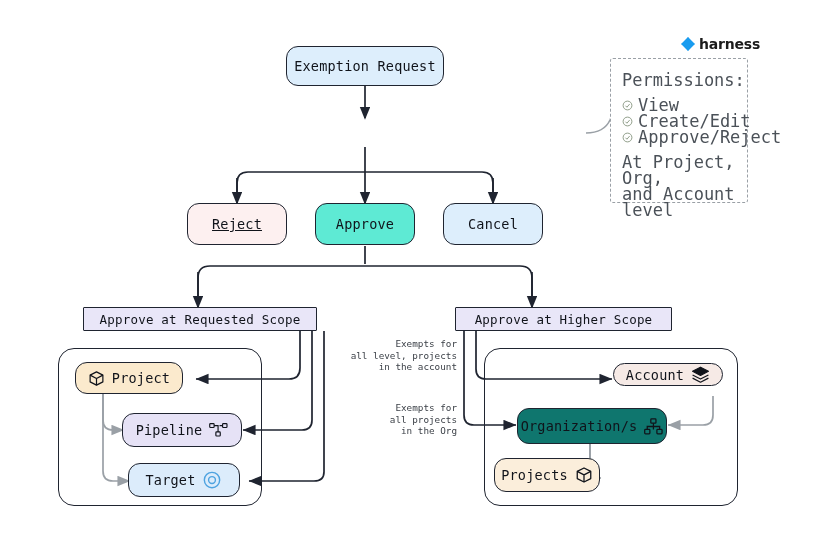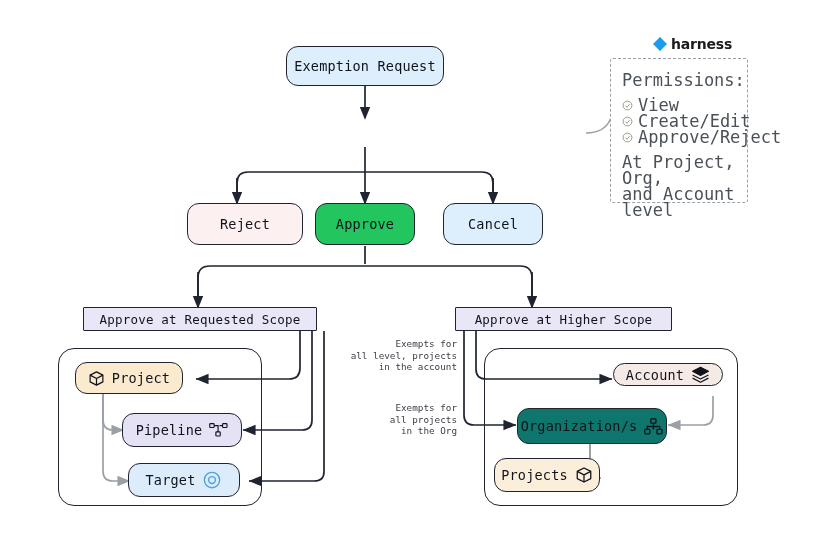--- a/index.html
+++ b/index.html
@@ -9,21 +9,21 @@
   svg.wires{position:absolute;left:0;top:0;width:814px;height:552px;pointer-events:none;}
 
   .node{position:absolute;box-sizing:border-box;display:flex;align-items:center;
         justify-content:center;gap:7px;border:1.3px solid #1f2430;color:#10131a;
         font-size:13.5px;letter-spacing:.2px;white-space:nowrap;}
   .node.round{border-radius:12px;}
   .node.sq{border-radius:1px;}
 
   .c-blue{background:#ddeefc;}
   .c-pink{background:#fdf0f0;}
-  .c-green{background:#22c55e;}
+  .c-green{background:#5eead4;}
   .c-lav{background:#edeafb;}
   .c-lav2{background:#e9e6f8;}
   .c-peach{background:#fbeacd;}
   .c-cream{background:#0f766e;}
   .c-blush{background:#f6eae6;}
   .c-peach2{background:#fbeedb;}
   .c-lblue{background:#dcecfb;}
   .c-lav3{background:#e6e2f6;}
 
   .group{position:absolute;box-sizing:border-box;border:1.4px solid #1f2430;
@@ -100,21 +100,21 @@
     <g fill="none" stroke="#9aa0a6" stroke-width="1.6">
       <path d="M586,133 Q604,133 610,120 Q616,102 634,102" marker-end="url(#ahg)"></path>
     </g>
   </svg>
 
   <div class="node round c-blue" style="left:286px;top:46px;width:158px;height:40px;">
     <span>Exemption Request</span>
   </div>
 
 
-  <div class="node round c-pink" style="left:187px;top:203px;width:116px;height:42px;">
+  <div class="node round c-pink" style="left:187px;top:203px;width:100px;height:42px;text-decoration:underline;">
     <span>Reject</span>
   </div>
   <div class="node round c-green" style="left:315px;top:203px;width:100px;height:42px;">
     <span>Approve</span>
   </div>
   <div class="node round c-blue" style="left:443px;top:203px;width:100px;height:42px;">
     <span>Cancel</span>
   </div>
 
   <div class="node sq c-lav2" style="left:83px;top:307px;width:234px;height:24px;font-size:12.5px;">
@@ -232,21 +232,21 @@
             <path d="M5 8.3 7.2 10.5 11.1 5.9"></path>
         </svg>
       </span>
       <span>Approve/Reject</span>
     </div>
     <div class="gap"></div>
     <div>At Project, Org,</div>
     <div>and Account level</div>
   </div>
 
-  <div class="logo" style="left:652px;top:36px;justify-content:space-between;">
+  <div class="logo" style="left:680px;top:36px;justify-content:space-between;">
     <span class="ico">
       <svg width="16" height="16" viewBox="0 0 24 24">
         <path d="M12 1.6 22.4 12 12 22.4 1.6 12z" fill="#1a9cef"></path>
         <circle cx="12" cy="12" r="3.1" fill="#fff"></circle>
         <path d="M12 1.6 8.7 8.7 1.6 12l7.1 3.3L12 22.4l3.3-7.1L22.4 12l-7.1-3.3z" fill="#1a9cef"></path>
       </svg>
     </span>
     <span class="txt">harness</span>
   </div>
 

